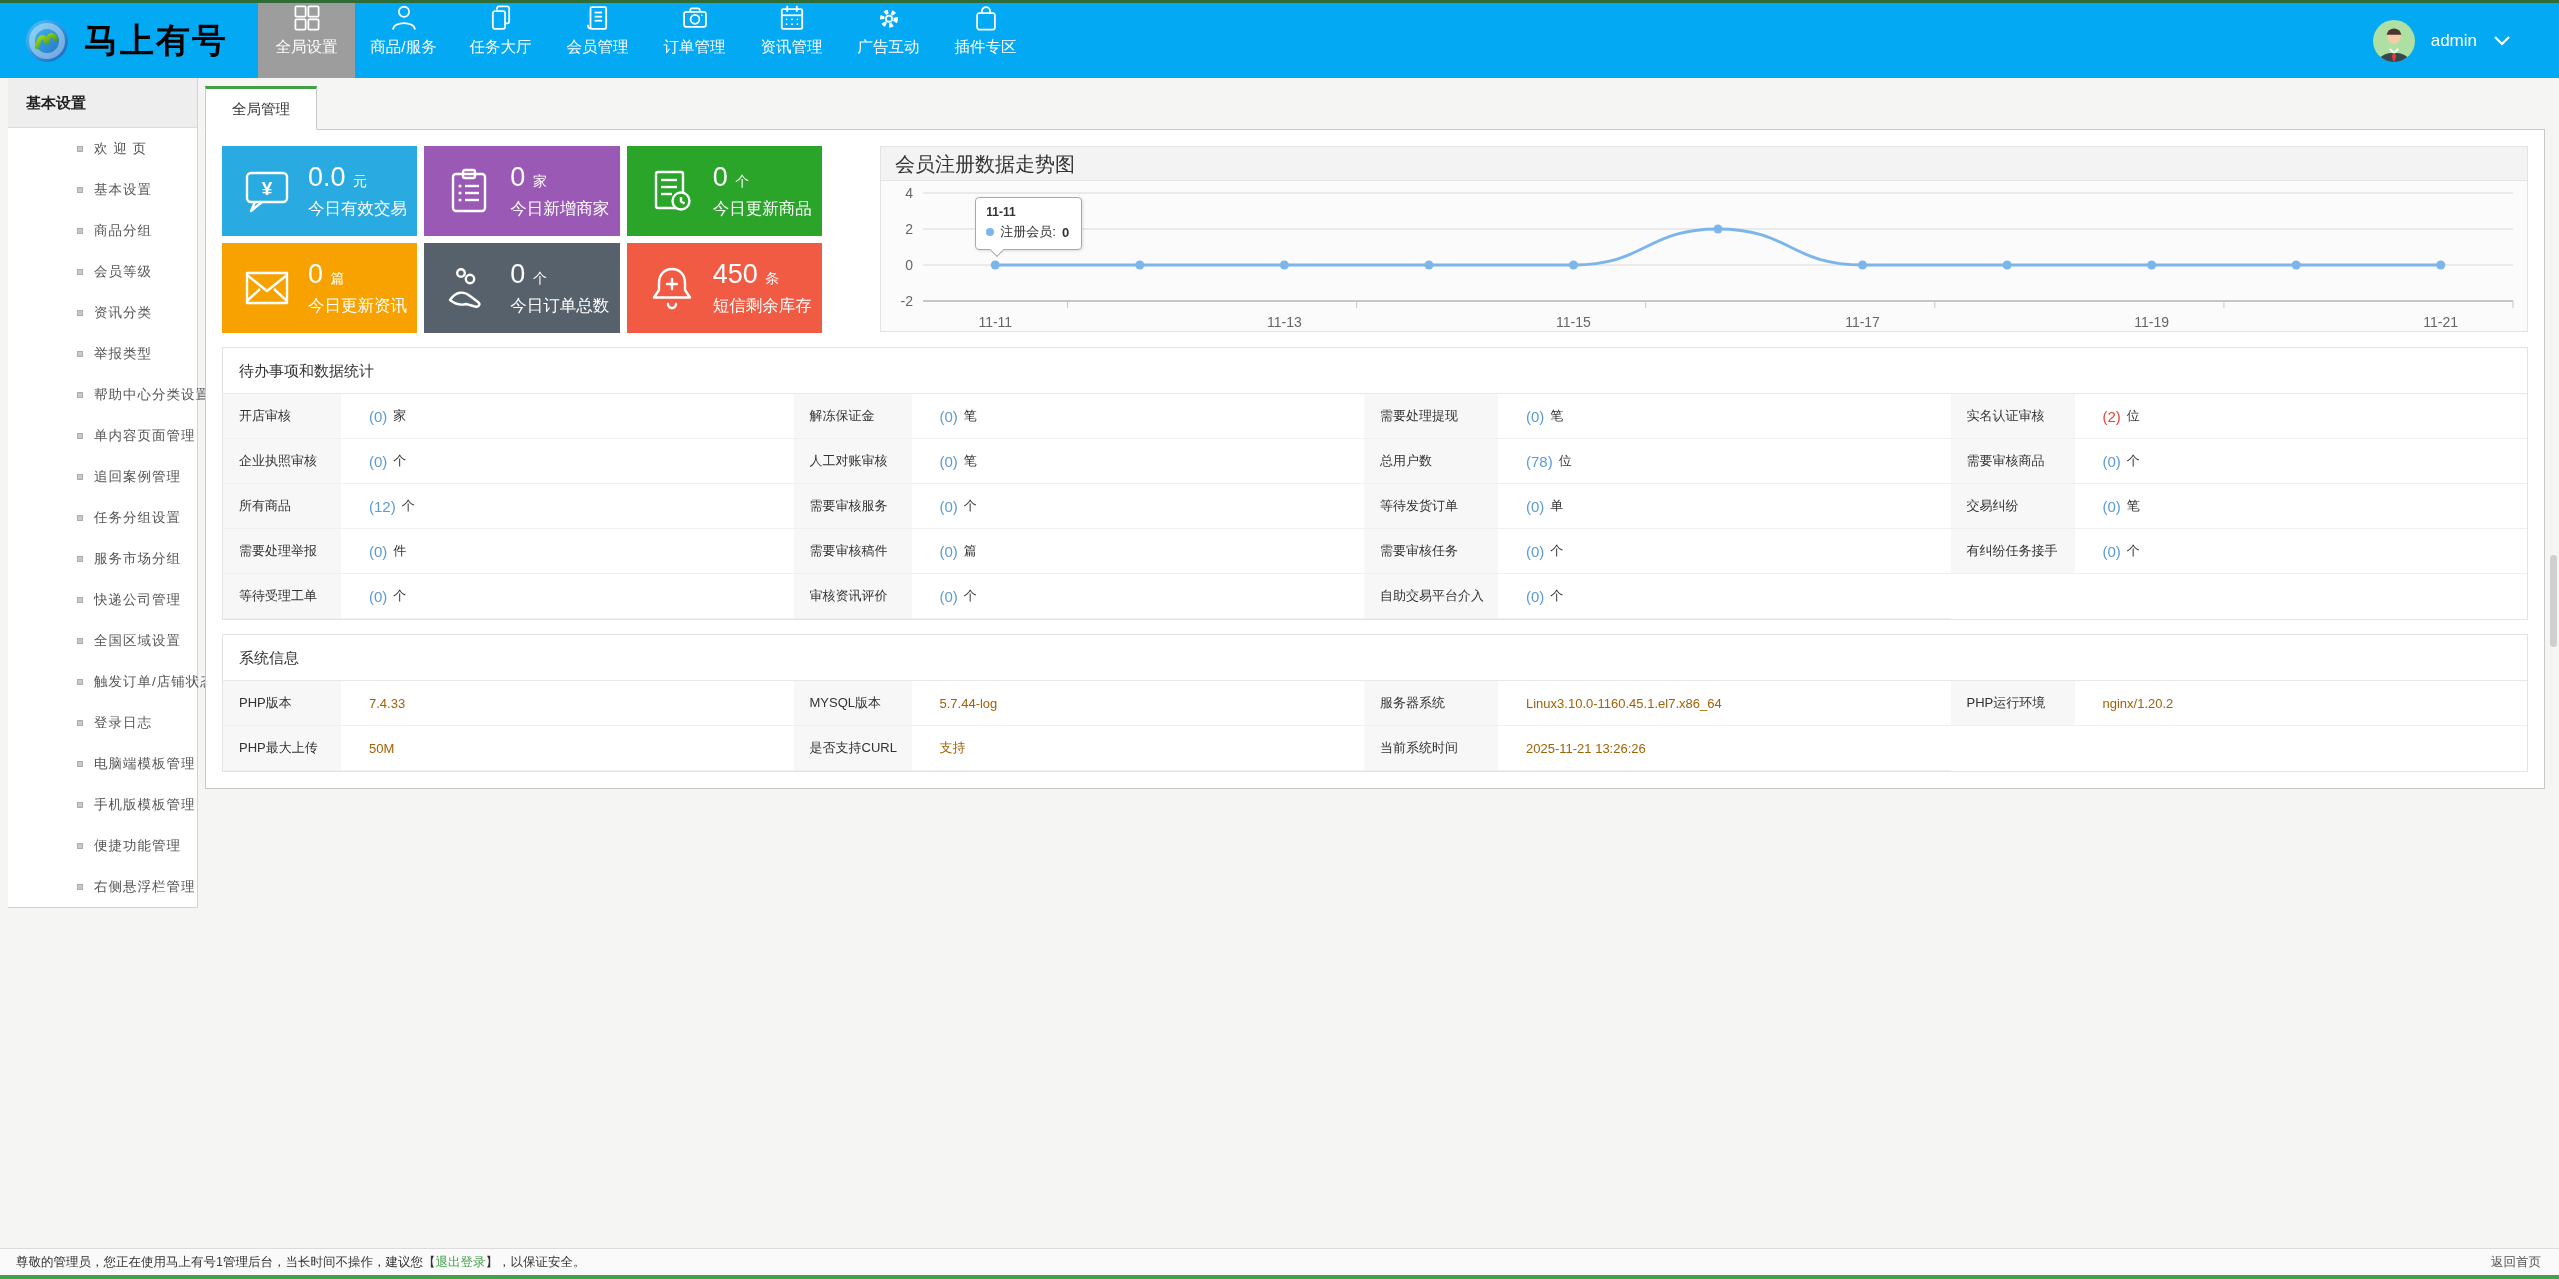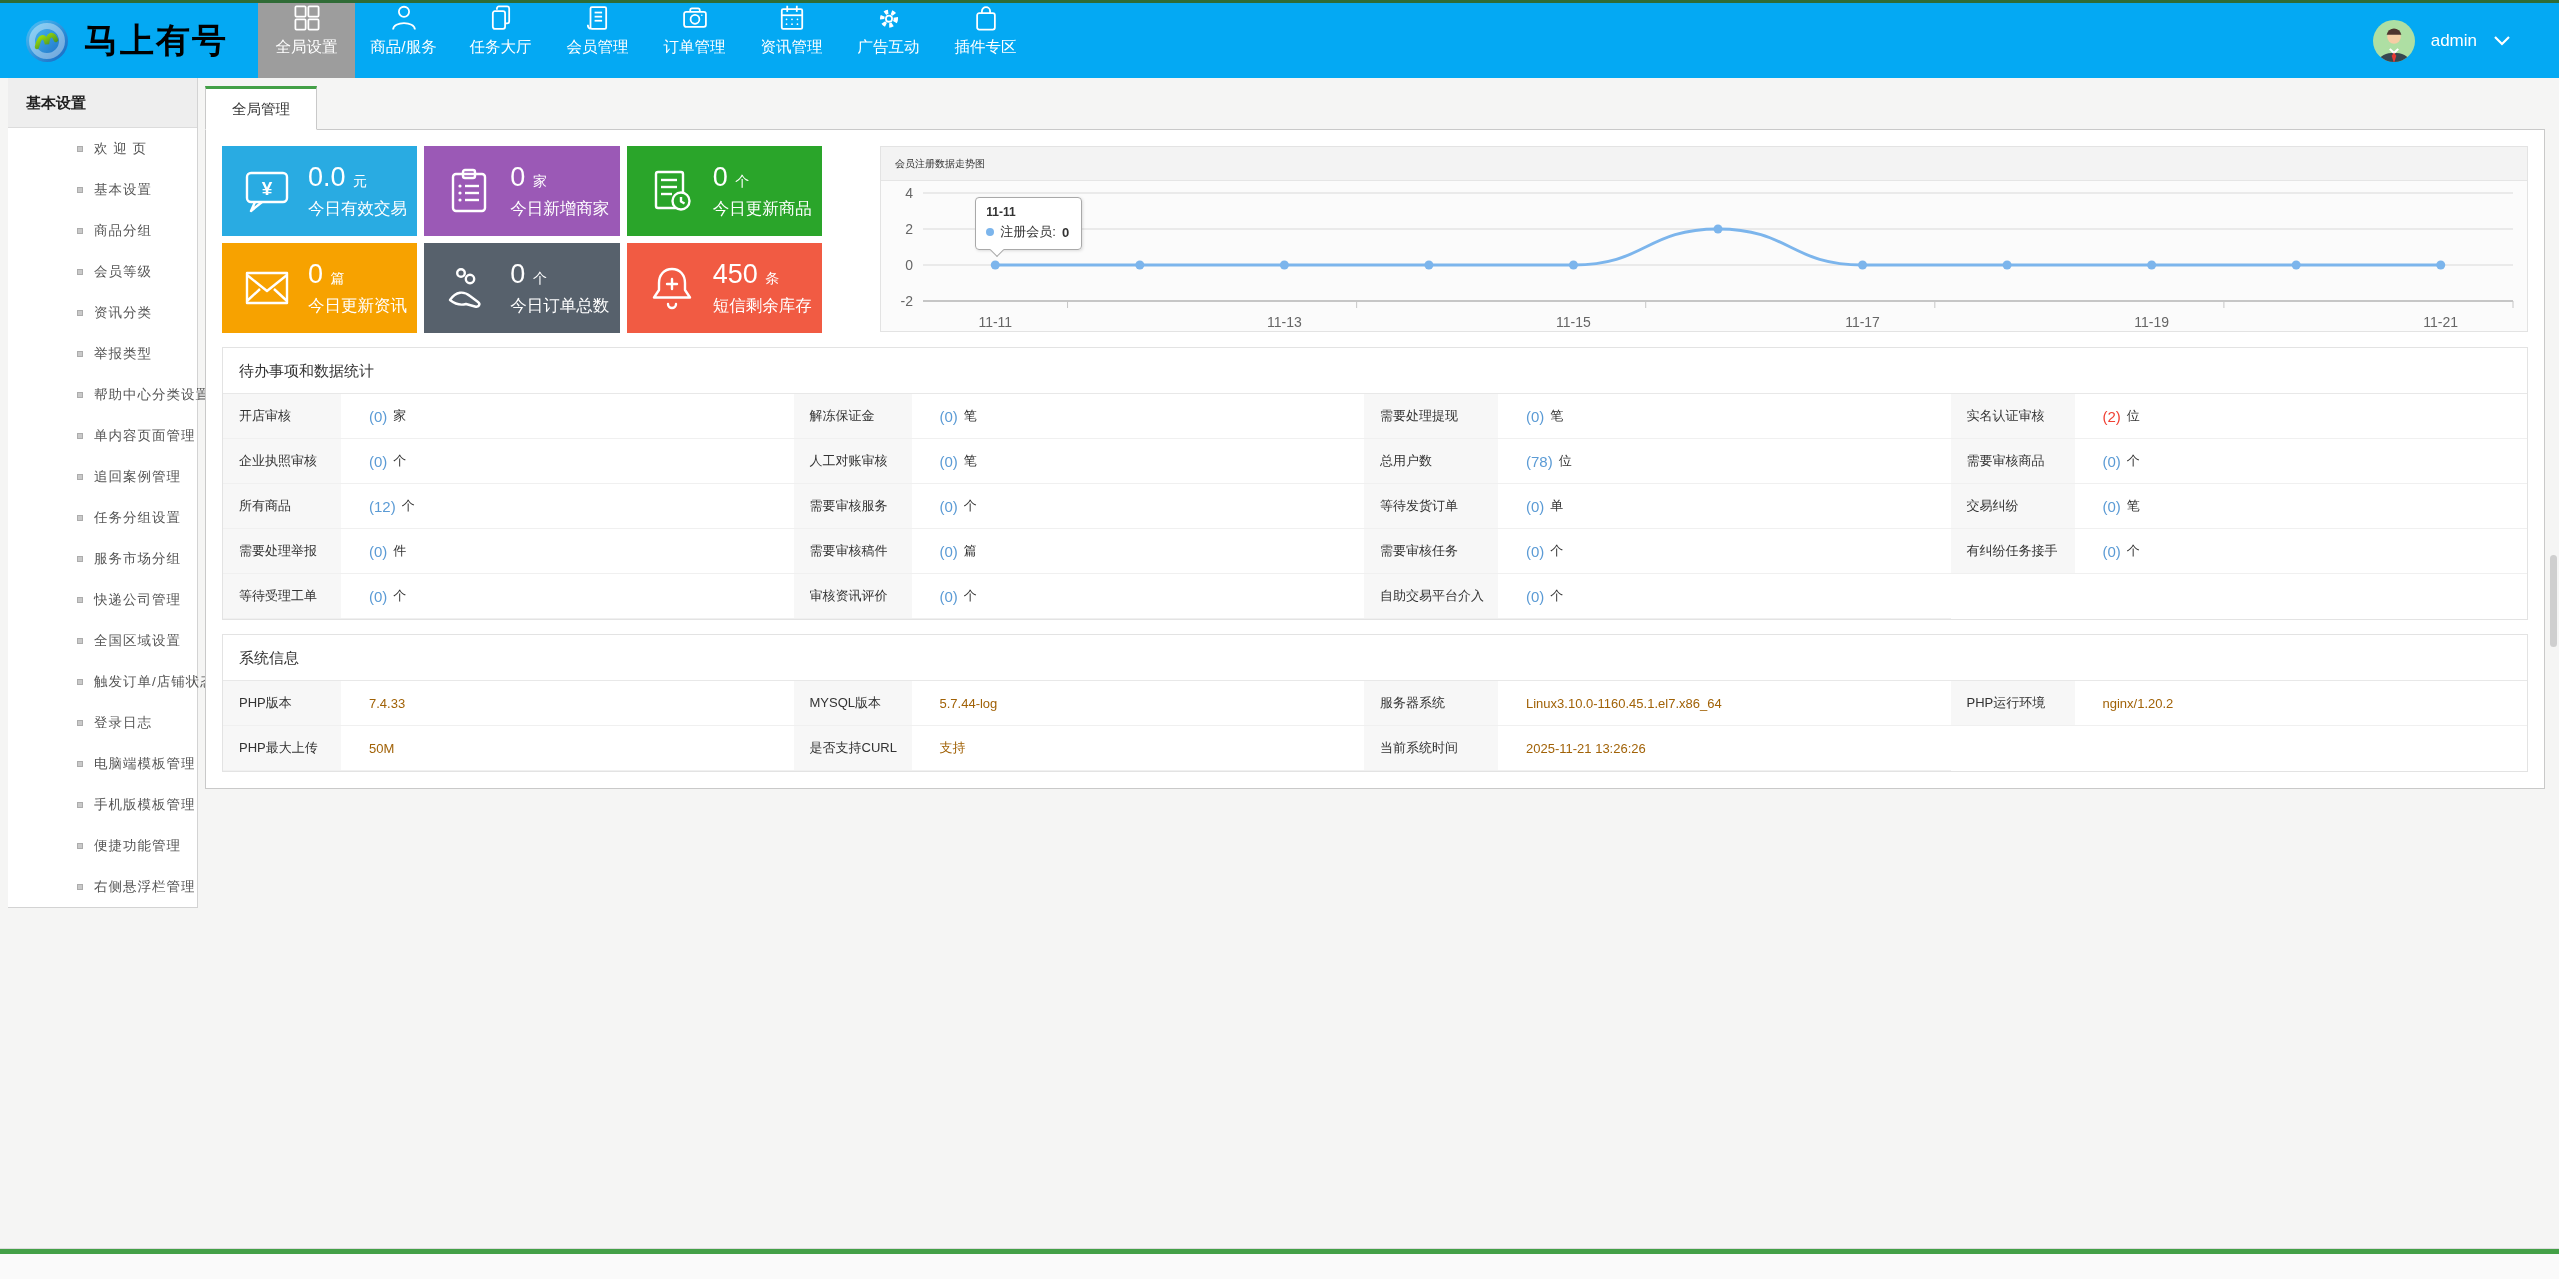--- a/index.html
+++ b/index.html
@@ -51,21 +51,21 @@
     grid-template-columns:repeat(3,1fr); grid-auto-rows:90px; gap:7px; }
   .stat-card{ background:var(--bg); color:#fff; display:flex; align-items:center;
     padding-left:20px; gap:16px; cursor:pointer; }
   .card-ic{ flex:none; display:flex; }
   .card-value{ font-size:27px; font-weight:300; line-height:30px; }
   .card-unit{ font-size:14px; font-weight:400; }
   .card-label{ font-size:16.5px; margin-top:2px; }
   
   .chart-panel{ flex:1; margin-left:58px; border:1px solid #E3E3E3; background:#FBFBFB;
     height:186px; }
-  .chart-header{ height:34px; line-height:34px; padding-left:14px; font-size:10px;
+  .chart-header{ height:34px; line-height:34px; padding-left:14px; font-size:20px;
     color:#333; background:#F3F3F3; border-bottom:1px solid #E5E5E5; }
   .chart-body{ position:relative; height:150px; }
   .tooltip{ position:absolute; background:rgba(255,255,255,.97); border:1px solid #A9A9A9;
     border-radius:4px; padding:7px 12px 8px 10px; box-shadow:1px 1px 3px rgba(0,0,0,.12);
     white-space:nowrap; z-index:5; }
   .tooltip .tt-date{ font-size:12px; font-weight:bold; color:#333; margin-bottom:4px; }
   .tooltip .tt-row{ font-size:13px; color:#333; display:flex; align-items:center; gap:6px; }
   .tt-dot{ width:8px; height:8px; border-radius:50%; background:var(--line-color); }
   .tt-val{ font-weight:bold; }
   .tt-arrow{ position:absolute; left:16px; bottom:-6px; width:10px; height:10px;
@@ -597,14 +597,20 @@
         <div class="s-value" style="border-bottom:none;"></div>
       </div>
     </div>
 
   </div>
 </div>
 
 <div class="v-scrollbar"></div>
 
 <div class="footer">
+  <div class="footer-bar">
+    <span>尊敬的管理员，您正在使用马上有号1管理后台，当长时间不操作，建议您【</span>
+      <span class="logout-link">退出登录</span>
+      <span>】，以保证安全。</span>
+    <span class="home-link">返回首页</span>
+  </div>
   <div class="footer-strip"></div>
 </div>
 
 </body></html>

